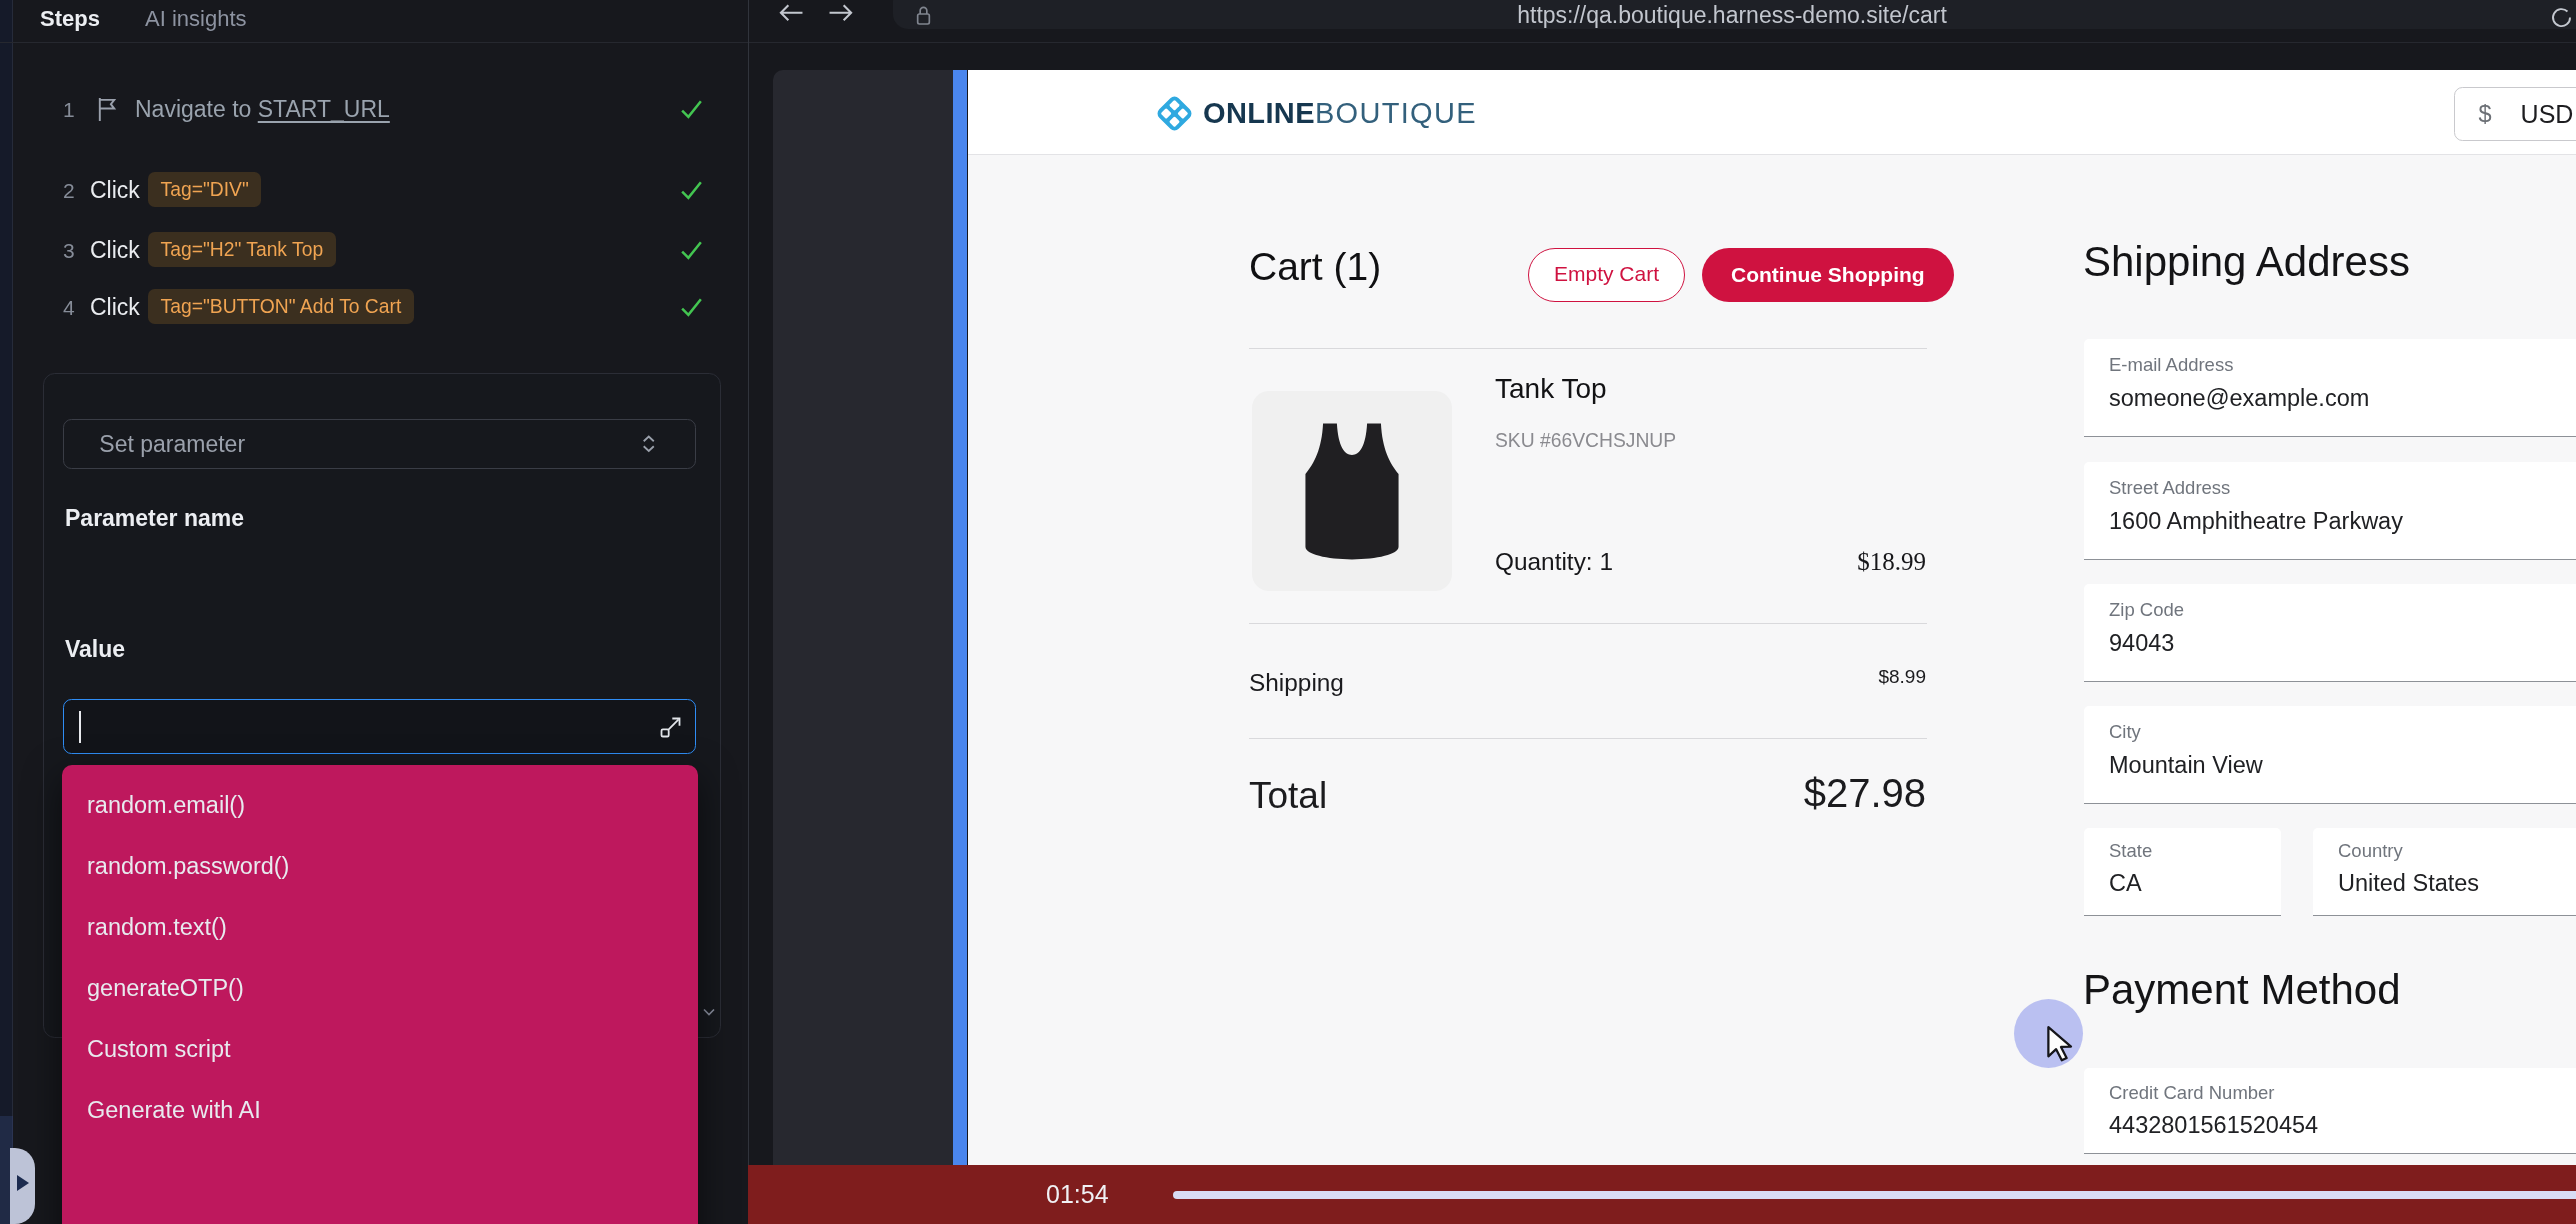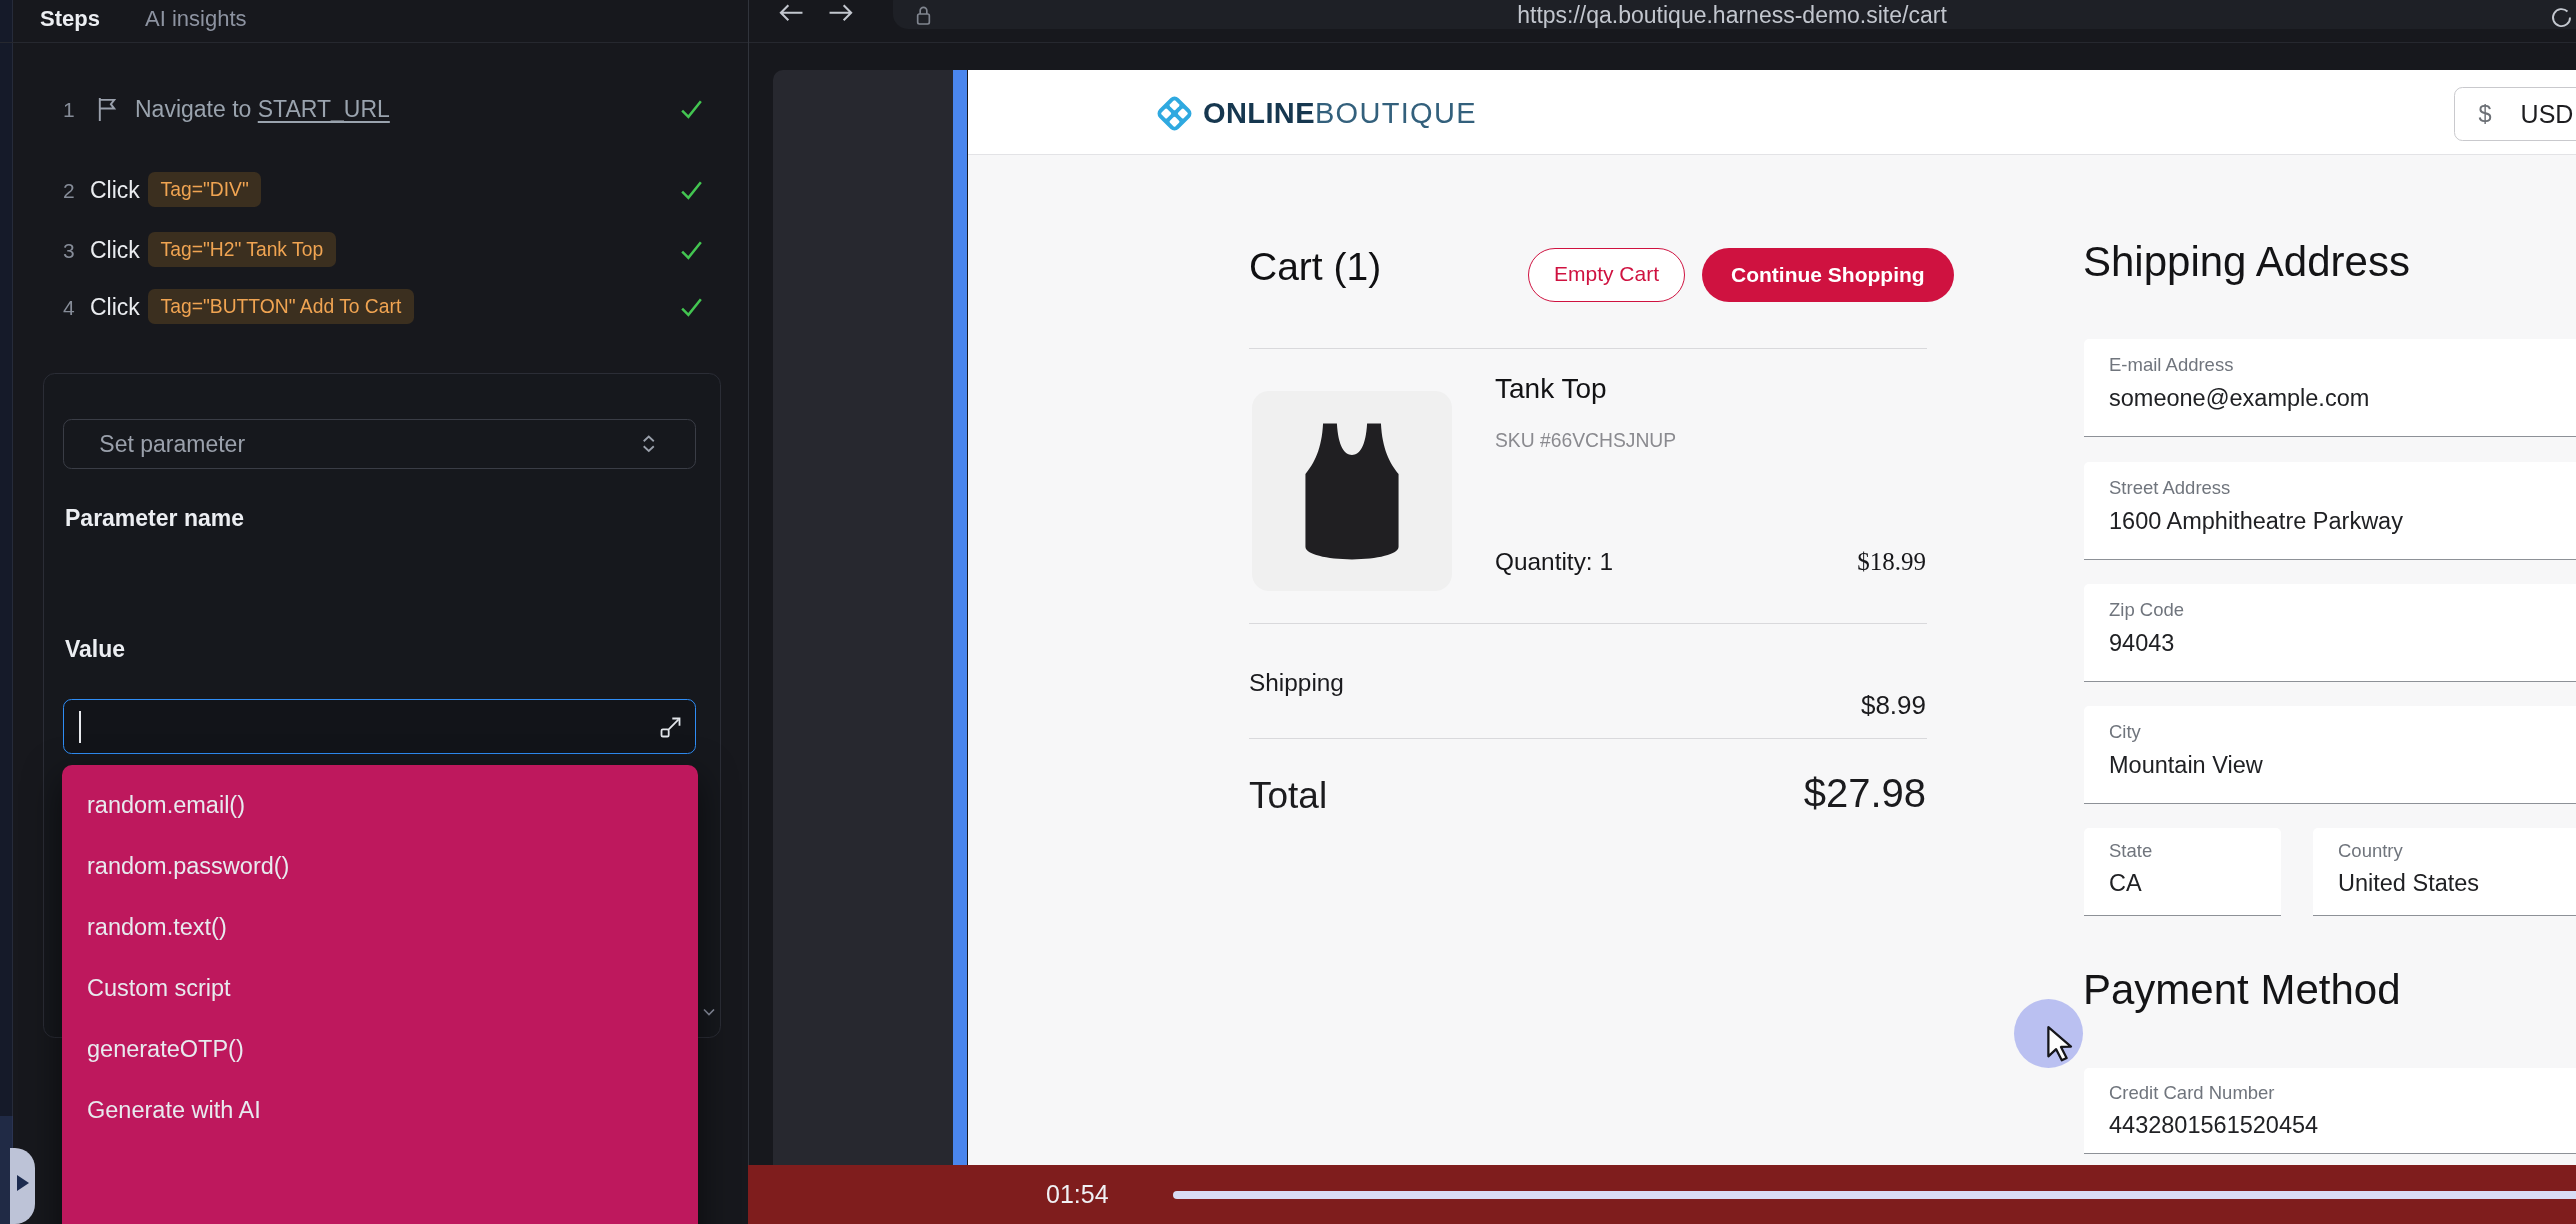--- a/index.html
+++ b/index.html
@@ -77,21 +77,21 @@
   .btn-outline{left:560px;padding:0 25px;border:1.7px solid #cf1240;color:#cf1240;background:#fff;}
   .btn-solid{left:734px;padding:0 29px;background:#cf1240;color:#fff;font-weight:600;line-height:54px;}
   .hr{position:absolute;height:0.8px;background:#d9d9dc;left:281px;width:678px;}
   .item-img{left:284px;top:321px;width:200px;height:200px;background:#f0f0f0;border-radius:17px;
             display:flex;align-items:center;justify-content:center;}
   .item-name{left:527px;top:303px;font-size:28px;color:#121214;}
   .item-sku{left:527px;top:360px;font-size:19.3px;color:#8a8a8f;}
   .item-qty{left:527px;top:478px;font-size:24.4px;color:#17171a;}
   .item-price{top:478px;right:650px;font-size:25px;color:#17171a;font-family:Liberation Serif, serif;}
   .ship-label{left:281px;top:599px;font-size:24.4px;}
-  .ship-value{right:650px;top:620px;font-size:26px;}
+  .ship-value{right:650px;top:596px;font-size:19px;}
   .total-label{left:281px;top:705px;font-size:37px;font-weight:500;text-align:center;}
   .total-value{right:650px;top:701px;font-size:40px;font-weight:500;}
 
   .col-title{left:1115px;font-size:42px;font-weight:500;color:#141416;}
   .field{position:absolute;left:1116px;width:504px;background:#fff;border-bottom:1.7px solid #8d9197;
          border-radius:5px 5px 0 0;box-sizing:border-box;}
   .f-label{position:absolute;left:25px;top:15px;font-size:18.5px;color:#70757d;}
   .f-value{position:absolute;left:25px;top:46px;font-size:23.5px;color:#202124;}
   .field.small .f-label{top:11.8px;} .field.small .f-value{top:42px;}
 
@@ -177,22 +177,22 @@
   </div>
 
   <svg class="abs sliver-chev" width="20" height="20" viewBox="0 0 24 24">
     <path d="M6 9 L12 15 L18 9" fill="none" stroke="#8b90a0" stroke-width="2"></path>
   </svg>
 
   <div class="abs dropdown">
     <div class="dd-opt">random.email()</div>
     <div class="dd-opt">random.password()</div>
     <div class="dd-opt">random.text()</div>
+    <div class="dd-opt">generateOTP()</div>
     <div class="dd-opt">Custom script</div>
-    <div class="dd-opt">generateOTP()</div>
     <div class="dd-opt">Generate with AI</div>
   </div>
 
   <div class="abs drawer-handle">
     <div class="drawer-tri"></div>
   </div>
 
   <div class="abs panel-divider-v"></div>
 
   <svg class="abs nav-ic" style="left:776px;" width="30" height="23.5" viewBox="0 0 34 26">

